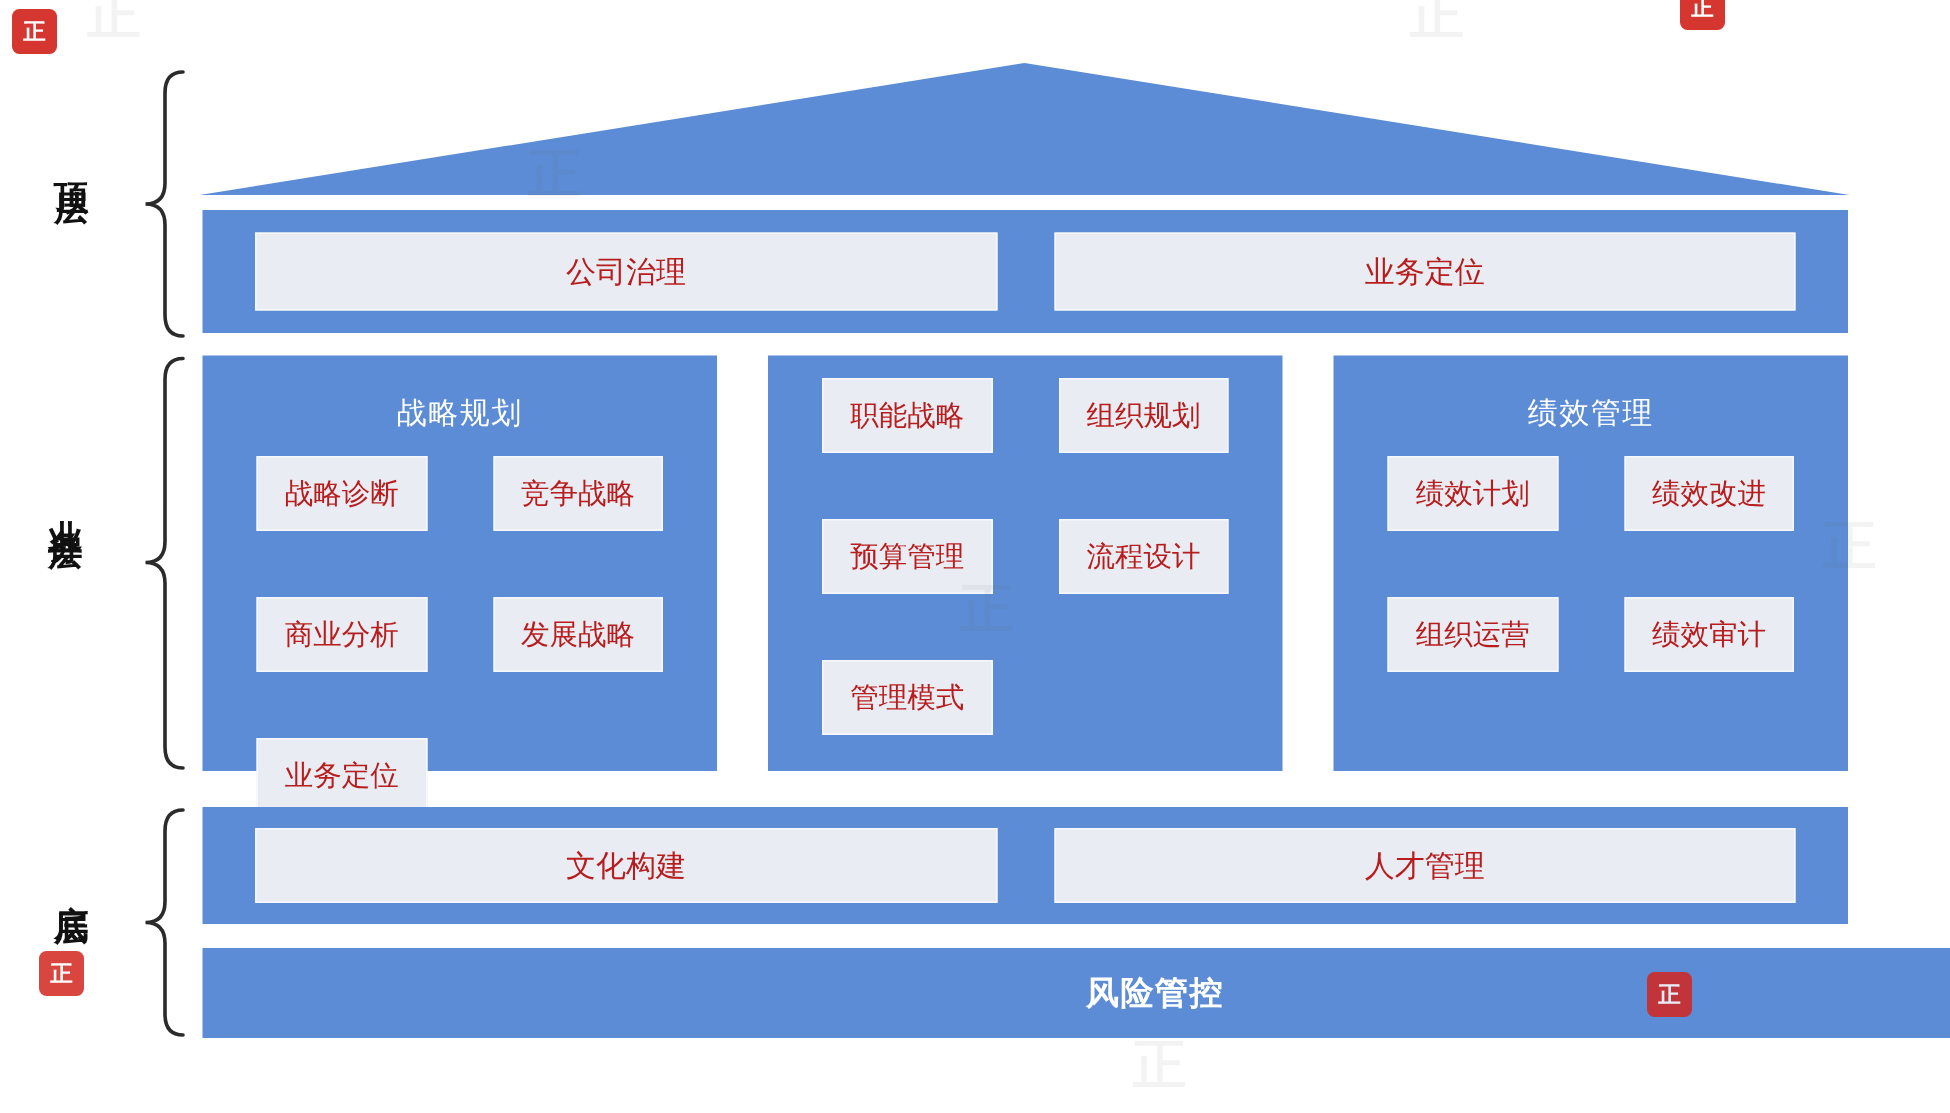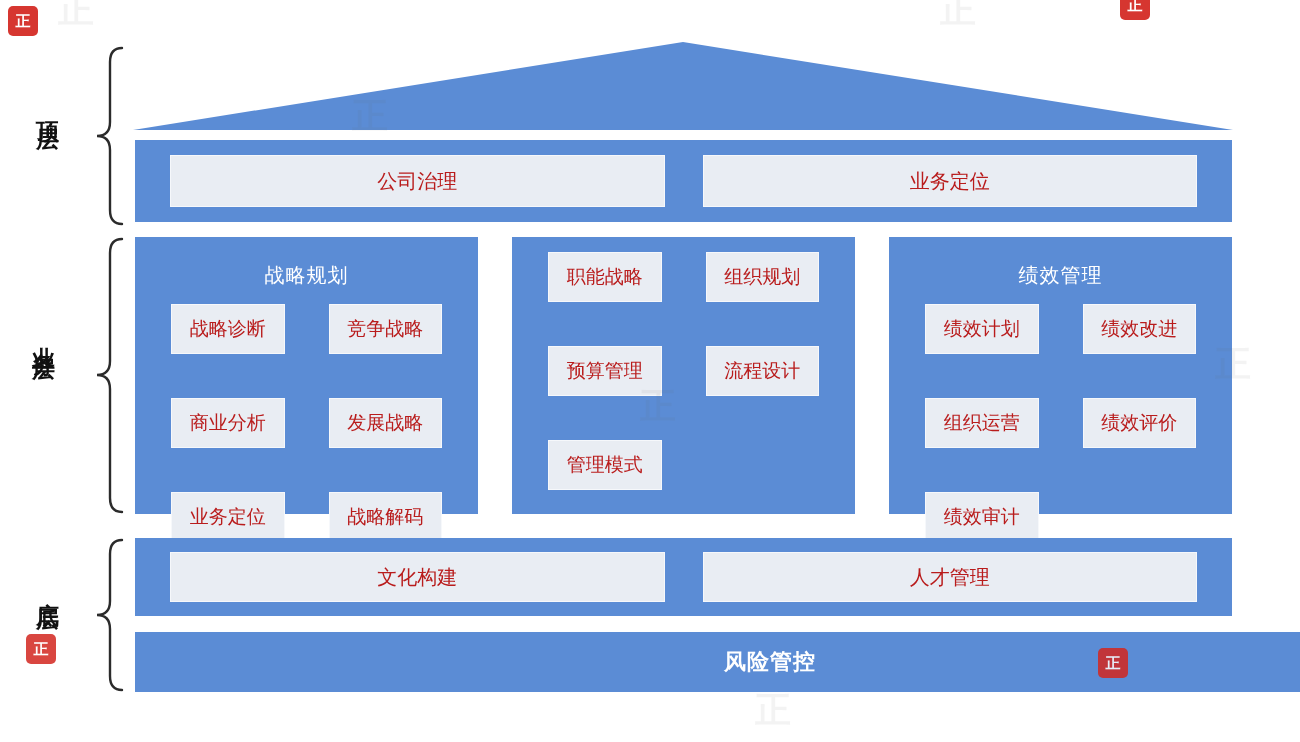--- a/index.html
+++ b/index.html
@@ -103,41 +103,39 @@
   <div class="mid-row">
 
     <div class="panel">
       <div class="panel-title">战略规划</div>
       <div class="panel-grid">
         <div class="wbox">战略诊断</div>
         <div class="wbox">竞争战略</div>
         <div class="wbox">商业分析</div>
         <div class="wbox">发展战略</div>
         <div class="wbox">业务定位</div>
-        <div class="wbox">战略解码</div>
       </div>
     </div>
 
     <div class="panel">
       <div class="panel-grid">
         <div class="wbox">职能战略</div>
         <div class="wbox">组织规划</div>
         <div class="wbox">预算管理</div>
         <div class="wbox">流程设计</div>
         <div class="wbox">管理模式</div>
       </div>
     </div>
 
     <div class="panel">
       <div class="panel-title">绩效管理</div>
       <div class="panel-grid">
         <div class="wbox">绩效计划</div>
         <div class="wbox">绩效改进</div>
         <div class="wbox">组织运营</div>
-        <div class="wbox">绩效评价</div>
         <div class="wbox">绩效审计</div>
       </div>
     </div>
 
   </div>
 
   <div class="bar bottom-bar">
     <div class="wbox">文化构建</div>
     <div class="wbox">人才管理</div>
   </div>

